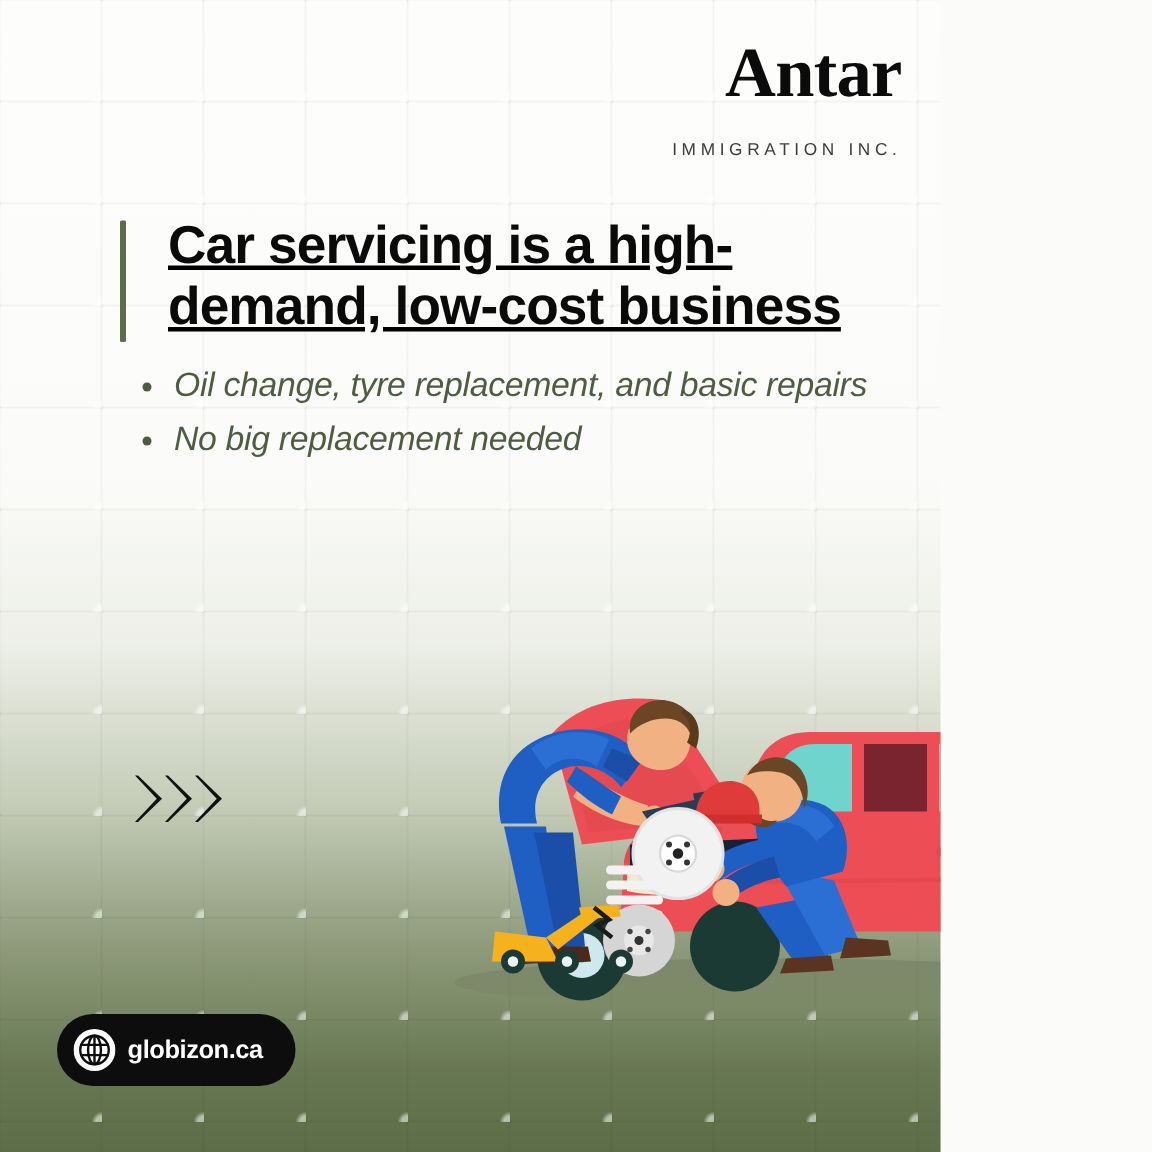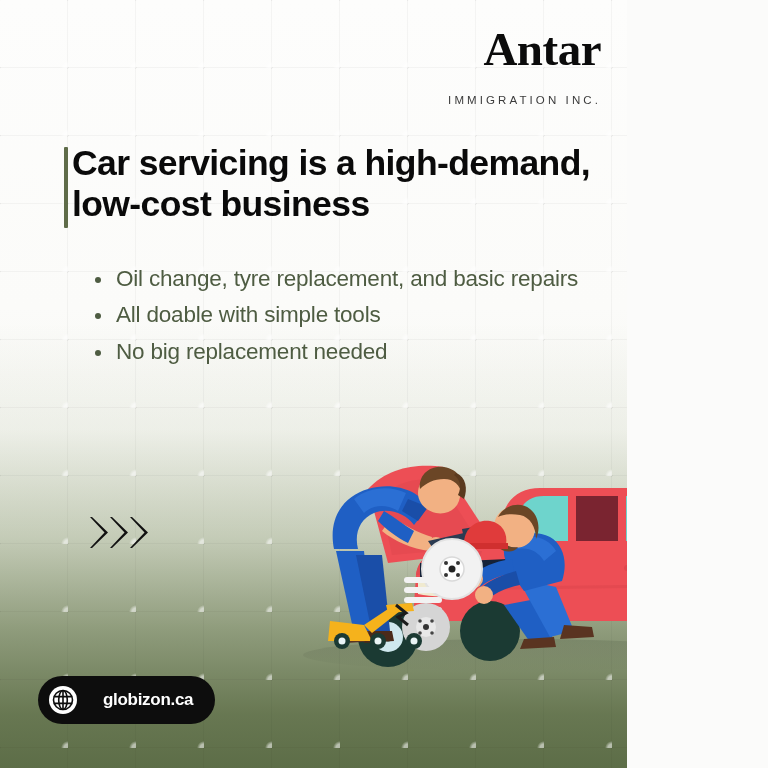--- a/index.html
+++ b/index.html
@@ -46,46 +46,46 @@
     font-family:"Liberation Serif", serif;
     font-size:47px;line-height:0.98;font-weight:700;color:#0b0b0b;
     letter-spacing:-0.5px;
   }
   .logo-sub{
     margin-top:22px;
     font-size:11.5px;letter-spacing:3.1px;color:#3b3b3b;font-weight:400;
   }
 
   
-  .headline-wrap{position:absolute;left:64px;top:147px;display:flex;gap:4px;}
+  .headline-wrap{position:absolute;left:80px;top:147px;display:flex;gap:28px;text-decoration:underline;}
   .accent-bar{width:4px;height:81px;background:#5f6c49;border-radius:1px;flex:none;}
   .headline{
     font-size:35.5px;line-height:1.16;font-weight:800;color:#0a0a0a;
     letter-spacing:-0.6px;max-width:600px;margin-top:-4px;
   }
 
   
-  .bullets{position:absolute;left:88px;top:261px;list-style:none;margin:0;padding:0;}
+  .bullets{position:absolute;left:88px;top:239px;list-style:none;margin:0;padding:0;font-style:italic;}
   .bullets li{
     position:relative;padding-left:28px;
     font-size:22.5px;line-height:1.62;color:#4e5c42;letter-spacing:-0.2px;
   }
   .bullets li::before{
     content:"";position:absolute;left:7px;top:16px;
     width:6px;height:6px;border-radius:50%;background:#4e5c42;
   }
 
   
   .chevrons{position:absolute;left:88px;top:513px;display:flex;align-items:center;}
   .chevrons svg{display:block;}
 
   
   .pill{
     position:absolute;left:38px;bottom:44px;
-    display:flex;align-items:center;gap:26px;
+    display:flex;align-items:center;gap:8px;
     background:#0d0d0d;border-radius:30px;padding:10px 22px 10px 11px;
   }
   .globe{width:28px;height:28px;flex:none;}
   .pill-text{color:#fff;font-size:17px;font-weight:700;letter-spacing:-0.3px;}
 
   
   .illus{position:absolute;left:268px;top:455px;width:500px;height:230px;}
   .illus svg{display:block;width:500px;height:230px;}
 </style>
 </head>
@@ -100,21 +100,20 @@
     <div class="logo-sub">IMMIGRATION INC.</div>
   </div>
 
   <div class="headline-wrap">
     <div class="accent-bar"></div>
     <div class="headline">Car servicing is a high-demand, low-cost business</div>
   </div>
 
   <ul class="bullets">
     <li>Oil change, tyre replacement, and basic repairs</li>
-    <li>All doable with simple tools</li>
     <li>No big replacement needed</li>
   </ul>
 
   <div class="chevrons">
     <svg width="68" height="40" viewBox="0 0 68 40" aria-hidden="true">
       <g fill="#111111">
         <path d="M2 4 L4 4 L20 19.5 L4 35 L2 35 L16.5 19.5 Z"></path>
         <path d="M22 4 L24 4 L40 19.5 L24 35 L22 35 L36.5 19.5 Z"></path>
         <path d="M42 4 L44 4 L60 19.5 L44 35 L42 35 L56.5 19.5 Z"></path>
       </g>

